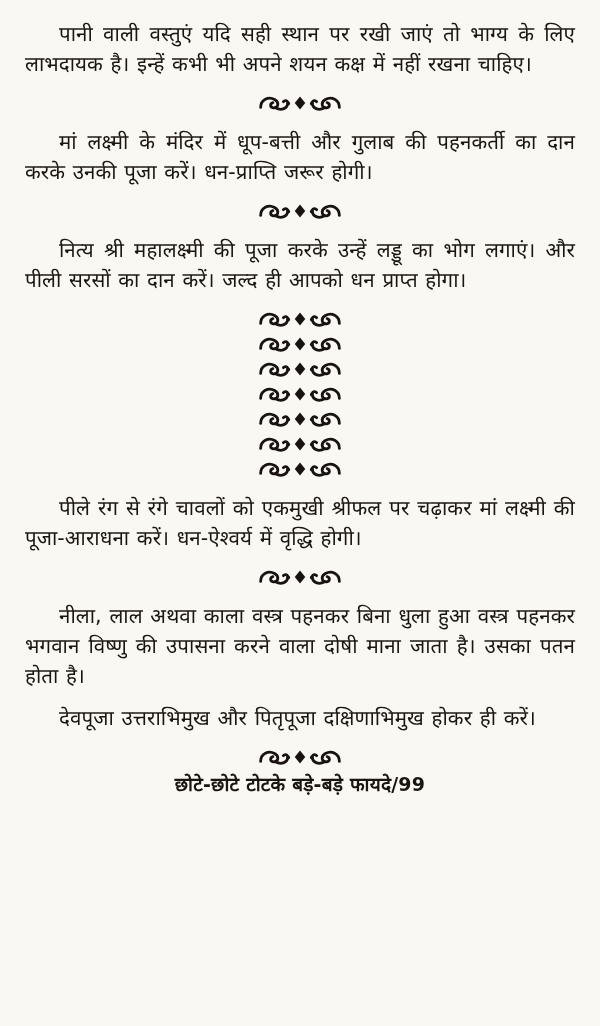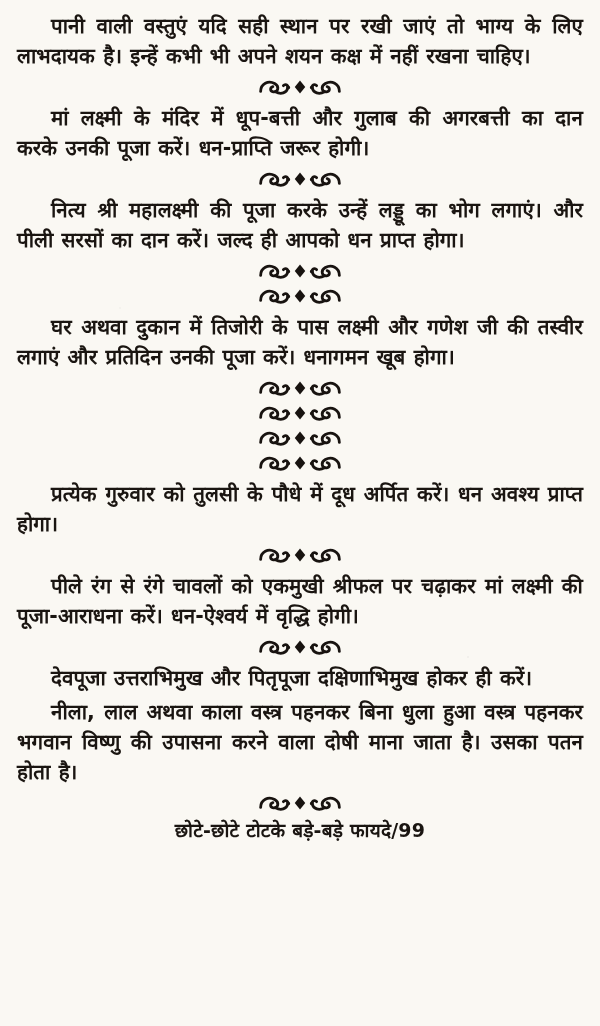--- a/index.html
+++ b/index.html
@@ -21,24 +21,24 @@
     padding: 7px 13px 6px 13px;
     background:
       radial-gradient(circle at 20% 30%, rgba(0,0,0,0.025) 0 1px, transparent 1px),
       radial-gradient(circle at 78% 64%, rgba(0,0,0,0.03) 0 1px, transparent 1px),
       #faf8f3;
     display: flex;
     flex-direction: column;
   }
   .content { flex: 0 0 auto; }
   .para {
-    margin: 4px;
+    margin: 12px;
     font-size: 20.5px;
     line-height: 30px;
-    font-weight: 700;
+    font-weight: 400;
     text-align: justify;
     text-indent: 34px;
     letter-spacing: 0.1px;
     word-spacing: 1px;
   }
   .divider {
     display: flex;
     justify-content: center;
     align-items: center;
     height: 24px;
@@ -73,21 +73,21 @@
           <path d="M3,16 C3,7 12,3 19,7 C25,10.5 23,17 17.5,16.5 C13.5,16 13.5,11.5 17,10.5"></path>
           <path d="M20,16.5 C26,20 33,18 34,12 C34.5,8.5 31,7 29,9.5"></path>
         </g>
       </g>
 
       <path fill="#181310" d="M48,3.5 L54,11 L48,18.5 L42,11 Z"></path>
       <circle fill="#181310" cx="34.5" cy="11.5" r="2.2"></circle>
       <circle fill="#181310" cx="61.5" cy="11.5" r="2.2"></circle>
     </svg>
   </div>
-      <p class="para">मां लक्ष्मी के मंदिर में धूप-बत्ती और गुलाब की अगरबत्ती का दान करके उनकी पूजा करें। धन-प्राप्ति जरूर होगी।</p>
+      <p class="para">मां लक्ष्मी के मंदिर में धूप-बत्ती और गुलाब की पहनकर्ती का दान करके उनकी पूजा करें। धन-प्राप्ति जरूर होगी।</p>
       <div class="divider">
     <svg width="84" height="20" viewBox="0 0 96 22" aria-hidden="true">
       <g stroke="#181310" fill="none" stroke-width="3.2" stroke-linecap="round">
 
         <g>
           <path d="M3,16 C3,7 12,3 19,7 C25,10.5 23,17 17.5,16.5 C13.5,16 13.5,11.5 17,10.5"></path>
           <path d="M20,16.5 C26,20 33,18 34,12 C34.5,8.5 31,7 29,9.5"></path>
         </g>
 
         <g transform="translate(96,0) scale(-1,1)">
@@ -135,102 +135,100 @@
           <path d="M3,16 C3,7 12,3 19,7 C25,10.5 23,17 17.5,16.5 C13.5,16 13.5,11.5 17,10.5"></path>
           <path d="M20,16.5 C26,20 33,18 34,12 C34.5,8.5 31,7 29,9.5"></path>
         </g>
       </g>
 
       <path fill="#181310" d="M48,3.5 L54,11 L48,18.5 L42,11 Z"></path>
       <circle fill="#181310" cx="34.5" cy="11.5" r="2.2"></circle>
       <circle fill="#181310" cx="61.5" cy="11.5" r="2.2"></circle>
     </svg>
   </div>
-      <p class="para">घर अथवा दुकान में तिजोरी के पास लक्ष्मी और गणेश जी की तस्वीर लगाएं और प्रतिदिन उनकी पूजा करें। धनागमन खूब होगा।</p>
-      <div class="divider">
-    <svg width="84" height="20" viewBox="0 0 96 22" aria-hidden="true">
-      <g stroke="#181310" fill="none" stroke-width="3.2" stroke-linecap="round">
-
-        <g>
-          <path d="M3,16 C3,7 12,3 19,7 C25,10.5 23,17 17.5,16.5 C13.5,16 13.5,11.5 17,10.5"></path>
-          <path d="M20,16.5 C26,20 33,18 34,12 C34.5,8.5 31,7 29,9.5"></path>
-        </g>
-
-        <g transform="translate(96,0) scale(-1,1)">
-          <path d="M3,16 C3,7 12,3 19,7 C25,10.5 23,17 17.5,16.5 C13.5,16 13.5,11.5 17,10.5"></path>
-          <path d="M20,16.5 C26,20 33,18 34,12 C34.5,8.5 31,7 29,9.5"></path>
-        </g>
-      </g>
-
-      <path fill="#181310" d="M48,3.5 L54,11 L48,18.5 L42,11 Z"></path>
-      <circle fill="#181310" cx="34.5" cy="11.5" r="2.2"></circle>
-      <circle fill="#181310" cx="61.5" cy="11.5" r="2.2"></circle>
-    </svg>
-  </div>
-      <div class="divider">
-    <svg width="84" height="20" viewBox="0 0 96 22" aria-hidden="true">
-      <g stroke="#181310" fill="none" stroke-width="3.2" stroke-linecap="round">
-
-        <g>
-          <path d="M3,16 C3,7 12,3 19,7 C25,10.5 23,17 17.5,16.5 C13.5,16 13.5,11.5 17,10.5"></path>
-          <path d="M20,16.5 C26,20 33,18 34,12 C34.5,8.5 31,7 29,9.5"></path>
-        </g>
-
-        <g transform="translate(96,0) scale(-1,1)">
-          <path d="M3,16 C3,7 12,3 19,7 C25,10.5 23,17 17.5,16.5 C13.5,16 13.5,11.5 17,10.5"></path>
-          <path d="M20,16.5 C26,20 33,18 34,12 C34.5,8.5 31,7 29,9.5"></path>
-        </g>
-      </g>
-
-      <path fill="#181310" d="M48,3.5 L54,11 L48,18.5 L42,11 Z"></path>
-      <circle fill="#181310" cx="34.5" cy="11.5" r="2.2"></circle>
-      <circle fill="#181310" cx="61.5" cy="11.5" r="2.2"></circle>
-    </svg>
-  </div>
-      <div class="divider">
-    <svg width="84" height="20" viewBox="0 0 96 22" aria-hidden="true">
-      <g stroke="#181310" fill="none" stroke-width="3.2" stroke-linecap="round">
-
-        <g>
-          <path d="M3,16 C3,7 12,3 19,7 C25,10.5 23,17 17.5,16.5 C13.5,16 13.5,11.5 17,10.5"></path>
-          <path d="M20,16.5 C26,20 33,18 34,12 C34.5,8.5 31,7 29,9.5"></path>
-        </g>
-
-        <g transform="translate(96,0) scale(-1,1)">
-          <path d="M3,16 C3,7 12,3 19,7 C25,10.5 23,17 17.5,16.5 C13.5,16 13.5,11.5 17,10.5"></path>
-          <path d="M20,16.5 C26,20 33,18 34,12 C34.5,8.5 31,7 29,9.5"></path>
-        </g>
-      </g>
-
-      <path fill="#181310" d="M48,3.5 L54,11 L48,18.5 L42,11 Z"></path>
-      <circle fill="#181310" cx="34.5" cy="11.5" r="2.2"></circle>
-      <circle fill="#181310" cx="61.5" cy="11.5" r="2.2"></circle>
-    </svg>
-  </div>
-      <div class="divider">
-    <svg width="84" height="20" viewBox="0 0 96 22" aria-hidden="true">
-      <g stroke="#181310" fill="none" stroke-width="3.2" stroke-linecap="round">
-
-        <g>
-          <path d="M3,16 C3,7 12,3 19,7 C25,10.5 23,17 17.5,16.5 C13.5,16 13.5,11.5 17,10.5"></path>
-          <path d="M20,16.5 C26,20 33,18 34,12 C34.5,8.5 31,7 29,9.5"></path>
-        </g>
-
-        <g transform="translate(96,0) scale(-1,1)">
-          <path d="M3,16 C3,7 12,3 19,7 C25,10.5 23,17 17.5,16.5 C13.5,16 13.5,11.5 17,10.5"></path>
-          <path d="M20,16.5 C26,20 33,18 34,12 C34.5,8.5 31,7 29,9.5"></path>
-        </g>
-      </g>
-
-      <path fill="#181310" d="M48,3.5 L54,11 L48,18.5 L42,11 Z"></path>
-      <circle fill="#181310" cx="34.5" cy="11.5" r="2.2"></circle>
-      <circle fill="#181310" cx="61.5" cy="11.5" r="2.2"></circle>
-    </svg>
-  </div>
-      <p class="para">प्रत्येक गुरुवार को तुलसी के पौधे में दूध अर्पित करें। धन अवश्य प्राप्त होगा।</p>
+      <div class="divider">
+    <svg width="84" height="20" viewBox="0 0 96 22" aria-hidden="true">
+      <g stroke="#181310" fill="none" stroke-width="3.2" stroke-linecap="round">
+
+        <g>
+          <path d="M3,16 C3,7 12,3 19,7 C25,10.5 23,17 17.5,16.5 C13.5,16 13.5,11.5 17,10.5"></path>
+          <path d="M20,16.5 C26,20 33,18 34,12 C34.5,8.5 31,7 29,9.5"></path>
+        </g>
+
+        <g transform="translate(96,0) scale(-1,1)">
+          <path d="M3,16 C3,7 12,3 19,7 C25,10.5 23,17 17.5,16.5 C13.5,16 13.5,11.5 17,10.5"></path>
+          <path d="M20,16.5 C26,20 33,18 34,12 C34.5,8.5 31,7 29,9.5"></path>
+        </g>
+      </g>
+
+      <path fill="#181310" d="M48,3.5 L54,11 L48,18.5 L42,11 Z"></path>
+      <circle fill="#181310" cx="34.5" cy="11.5" r="2.2"></circle>
+      <circle fill="#181310" cx="61.5" cy="11.5" r="2.2"></circle>
+    </svg>
+  </div>
+      <div class="divider">
+    <svg width="84" height="20" viewBox="0 0 96 22" aria-hidden="true">
+      <g stroke="#181310" fill="none" stroke-width="3.2" stroke-linecap="round">
+
+        <g>
+          <path d="M3,16 C3,7 12,3 19,7 C25,10.5 23,17 17.5,16.5 C13.5,16 13.5,11.5 17,10.5"></path>
+          <path d="M20,16.5 C26,20 33,18 34,12 C34.5,8.5 31,7 29,9.5"></path>
+        </g>
+
+        <g transform="translate(96,0) scale(-1,1)">
+          <path d="M3,16 C3,7 12,3 19,7 C25,10.5 23,17 17.5,16.5 C13.5,16 13.5,11.5 17,10.5"></path>
+          <path d="M20,16.5 C26,20 33,18 34,12 C34.5,8.5 31,7 29,9.5"></path>
+        </g>
+      </g>
+
+      <path fill="#181310" d="M48,3.5 L54,11 L48,18.5 L42,11 Z"></path>
+      <circle fill="#181310" cx="34.5" cy="11.5" r="2.2"></circle>
+      <circle fill="#181310" cx="61.5" cy="11.5" r="2.2"></circle>
+    </svg>
+  </div>
+      <div class="divider">
+    <svg width="84" height="20" viewBox="0 0 96 22" aria-hidden="true">
+      <g stroke="#181310" fill="none" stroke-width="3.2" stroke-linecap="round">
+
+        <g>
+          <path d="M3,16 C3,7 12,3 19,7 C25,10.5 23,17 17.5,16.5 C13.5,16 13.5,11.5 17,10.5"></path>
+          <path d="M20,16.5 C26,20 33,18 34,12 C34.5,8.5 31,7 29,9.5"></path>
+        </g>
+
+        <g transform="translate(96,0) scale(-1,1)">
+          <path d="M3,16 C3,7 12,3 19,7 C25,10.5 23,17 17.5,16.5 C13.5,16 13.5,11.5 17,10.5"></path>
+          <path d="M20,16.5 C26,20 33,18 34,12 C34.5,8.5 31,7 29,9.5"></path>
+        </g>
+      </g>
+
+      <path fill="#181310" d="M48,3.5 L54,11 L48,18.5 L42,11 Z"></path>
+      <circle fill="#181310" cx="34.5" cy="11.5" r="2.2"></circle>
+      <circle fill="#181310" cx="61.5" cy="11.5" r="2.2"></circle>
+    </svg>
+  </div>
+      <div class="divider">
+    <svg width="84" height="20" viewBox="0 0 96 22" aria-hidden="true">
+      <g stroke="#181310" fill="none" stroke-width="3.2" stroke-linecap="round">
+
+        <g>
+          <path d="M3,16 C3,7 12,3 19,7 C25,10.5 23,17 17.5,16.5 C13.5,16 13.5,11.5 17,10.5"></path>
+          <path d="M20,16.5 C26,20 33,18 34,12 C34.5,8.5 31,7 29,9.5"></path>
+        </g>
+
+        <g transform="translate(96,0) scale(-1,1)">
+          <path d="M3,16 C3,7 12,3 19,7 C25,10.5 23,17 17.5,16.5 C13.5,16 13.5,11.5 17,10.5"></path>
+          <path d="M20,16.5 C26,20 33,18 34,12 C34.5,8.5 31,7 29,9.5"></path>
+        </g>
+      </g>
+
+      <path fill="#181310" d="M48,3.5 L54,11 L48,18.5 L42,11 Z"></path>
+      <circle fill="#181310" cx="34.5" cy="11.5" r="2.2"></circle>
+      <circle fill="#181310" cx="61.5" cy="11.5" r="2.2"></circle>
+    </svg>
+  </div>
       <div class="divider">
     <svg width="84" height="20" viewBox="0 0 96 22" aria-hidden="true">
       <g stroke="#181310" fill="none" stroke-width="3.2" stroke-linecap="round">
 
         <g>
           <path d="M3,16 C3,7 12,3 19,7 C25,10.5 23,17 17.5,16.5 C13.5,16 13.5,11.5 17,10.5"></path>
           <path d="M20,16.5 C26,20 33,18 34,12 C34.5,8.5 31,7 29,9.5"></path>
         </g>
 
         <g transform="translate(96,0) scale(-1,1)">
@@ -258,22 +256,22 @@
           <path d="M3,16 C3,7 12,3 19,7 C25,10.5 23,17 17.5,16.5 C13.5,16 13.5,11.5 17,10.5"></path>
           <path d="M20,16.5 C26,20 33,18 34,12 C34.5,8.5 31,7 29,9.5"></path>
         </g>
       </g>
 
       <path fill="#181310" d="M48,3.5 L54,11 L48,18.5 L42,11 Z"></path>
       <circle fill="#181310" cx="34.5" cy="11.5" r="2.2"></circle>
       <circle fill="#181310" cx="61.5" cy="11.5" r="2.2"></circle>
     </svg>
   </div>
+      <p class="para">नीला, लाल अथवा काला वस्त्र पहनकर बिना धुला हुआ वस्त्र पहनकर भगवान विष्णु की उपासना करने वाला दोषी माना जाता है। उसका पतन होता है।</p>
       <p class="para">देवपूजा उत्तराभिमुख और पितृपूजा दक्षिणाभिमुख होकर ही करें।</p>
-      <p class="para">नीला, लाल अथवा काला वस्त्र पहनकर बिना धुला हुआ वस्त्र पहनकर भगवान विष्णु की उपासना करने वाला दोषी माना जाता है। उसका पतन होता है।</p>
       <div class="divider">
     <svg width="84" height="20" viewBox="0 0 96 22" aria-hidden="true">
       <g stroke="#181310" fill="none" stroke-width="3.2" stroke-linecap="round">
 
         <g>
           <path d="M3,16 C3,7 12,3 19,7 C25,10.5 23,17 17.5,16.5 C13.5,16 13.5,11.5 17,10.5"></path>
           <path d="M20,16.5 C26,20 33,18 34,12 C34.5,8.5 31,7 29,9.5"></path>
         </g>
 
         <g transform="translate(96,0) scale(-1,1)">

